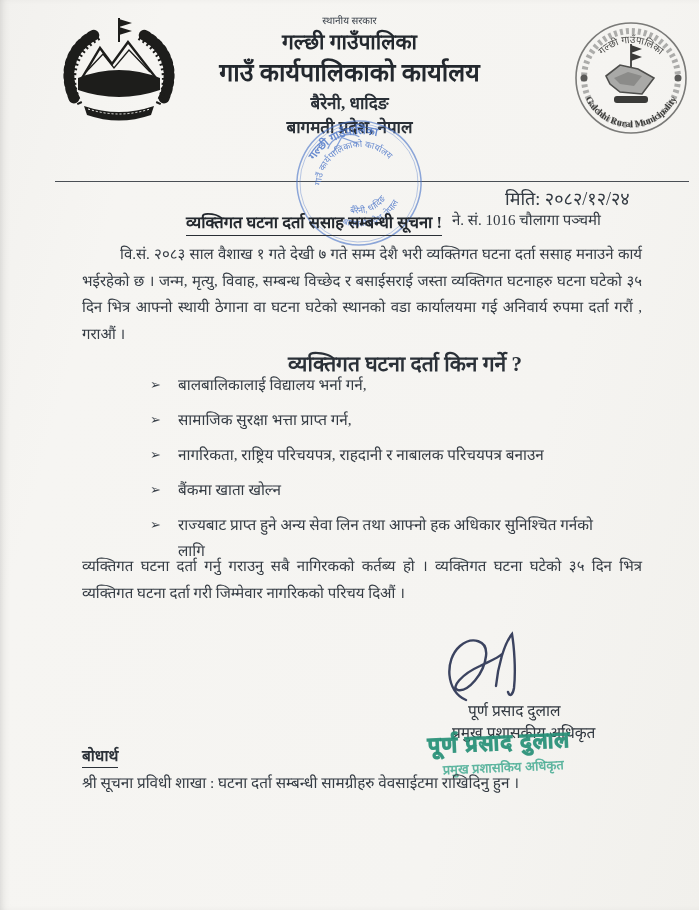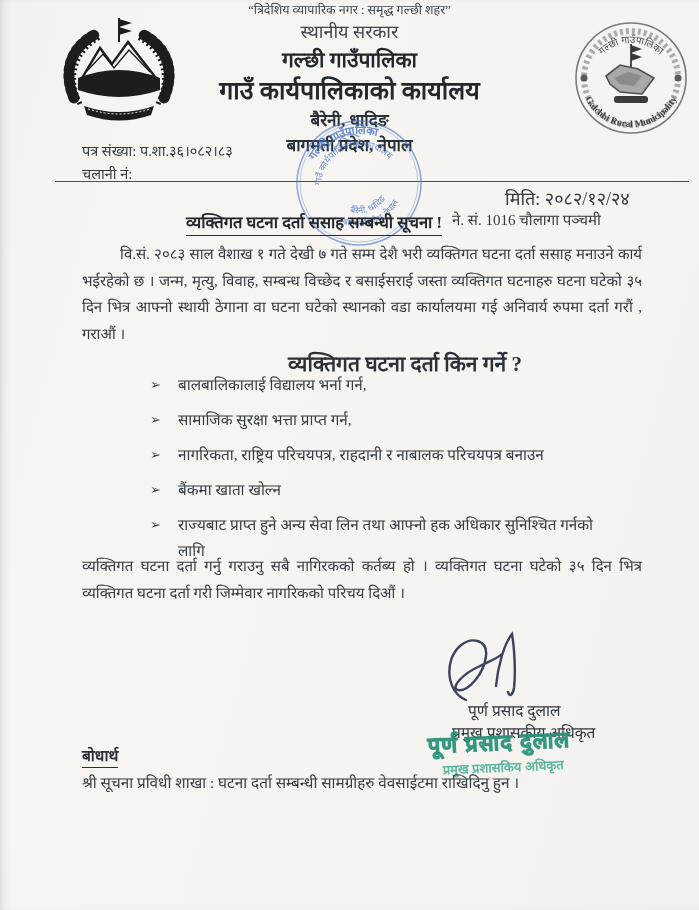--- a/index.html
+++ b/index.html
@@ -10,21 +10,21 @@
     background:linear-gradient(105deg,#f2f1ee 0%,#f6f5f2 18%,#f5f4f1 70%,#f1f0ec 100%);
     font-family:"Liberation Serif","DejaVu Serif",serif;
     color:#363c44;
     overflow:hidden;
     box-shadow:inset 6px 0 12px -8px rgba(0,0,0,.25);
   }
   .abs{position:absolute;}
   
   .hdr-stack{left:0;right:0;top:2px;text-align:center;line-height:1.3;}
   .hdr-slogan{font-size:12.5px;color:#3c434c;}
-  .hdr-gov{font-size:18px;color:#3c434c;margin-top:3px;}
+  .hdr-gov{font-size:10px;color:#3c434c;margin-top:12px;}
   .hdr-muni{font-size:21px;font-weight:bold;color:#23282e;margin-top:2px;}
   .hdr-office{font-size:25px;font-weight:bold;color:#23282e;margin-top:1px;}
   .hdr-addr1{font-size:17px;font-weight:bold;color:#2a3037;margin-top:3px;}
   .hdr-addr2{font-size:17px;font-weight:bold;color:#2a3037;margin-top:2px;}
   
   .meta-left{left:82px;top:140px;font-size:14.5px;line-height:1.6;color:#333a42;}
   .rule{left:55px;right:10px;top:181px;height:0;border-top:1.6px solid #4a4f55;}
   .date-block{left:505px;top:186px;font-size:18px;color:#333a42;}
   .nsline{left:452px;top:209px;font-size:15px;color:#333a42;white-space:nowrap;}
   .subject{
@@ -107,32 +107,27 @@
     <path d="M63,27 L74,31 L63,35 Z M63,35 L74,39 L63,43 Z" fill="#3b3b39"></path>
 
     <path d="M38,58 L52,47 L70,51 L86,60 L74,76 L52,74 L42,66 Z" fill="#a9a9a7" stroke="#4e4e4c" stroke-width="1.6"></path>
     <path d="M46,60 L60,54 L74,58 L66,68 L52,66 Z" fill="#8b8b89"></path>
     <rect x="46" y="78" width="34" height="7" rx="3" fill="#3b3b39"></rect>
     <circle cx="16" cy="60" r="3.5" fill="#5a5a58"></circle>
     <circle cx="110" cy="60" r="3.5" fill="#5a5a58"></circle>
   </svg>
 
   <div class="abs hdr-stack">
-    <div class="hdr-slogan">“त्रिदेशिय व्यापारिक नगर : समृद्ध गल्छी शहर”</div>
     <div class="hdr-gov">स्थानीय सरकार</div>
     <div class="hdr-muni">गल्छी गाउँपालिका</div>
     <div class="hdr-office">गाउँ कार्यपालिकाको कार्यालय</div>
     <div class="hdr-addr1">बैरेनी, धादिङ</div>
     <div class="hdr-addr2">बागमती प्रदेश, नेपाल</div>
   </div>
 
-  <div class="abs meta-left">
-    <div>पत्र संख्या: प.शा.३६।०८२।८३</div>
-    <div>चलानी नं:</div>
-  </div>
 
   <div class="abs rule"></div>
 
   <svg class="abs blue-stamp" width="156" height="150" viewBox="0 0 160 160">
     <g fill="none" stroke="#4a74c8">
       <circle cx="80" cy="80" r="66" stroke-width="1.6" opacity=".75"></circle>
       <circle cx="80" cy="80" r="63" stroke-width=".8" opacity=".55"></circle>
       <path d="M62,34 C70,24 90,24 98,34 M66,40 L80,28 L94,40" stroke-width="1.4" opacity=".8"></path>
     </g>
     <defs>

